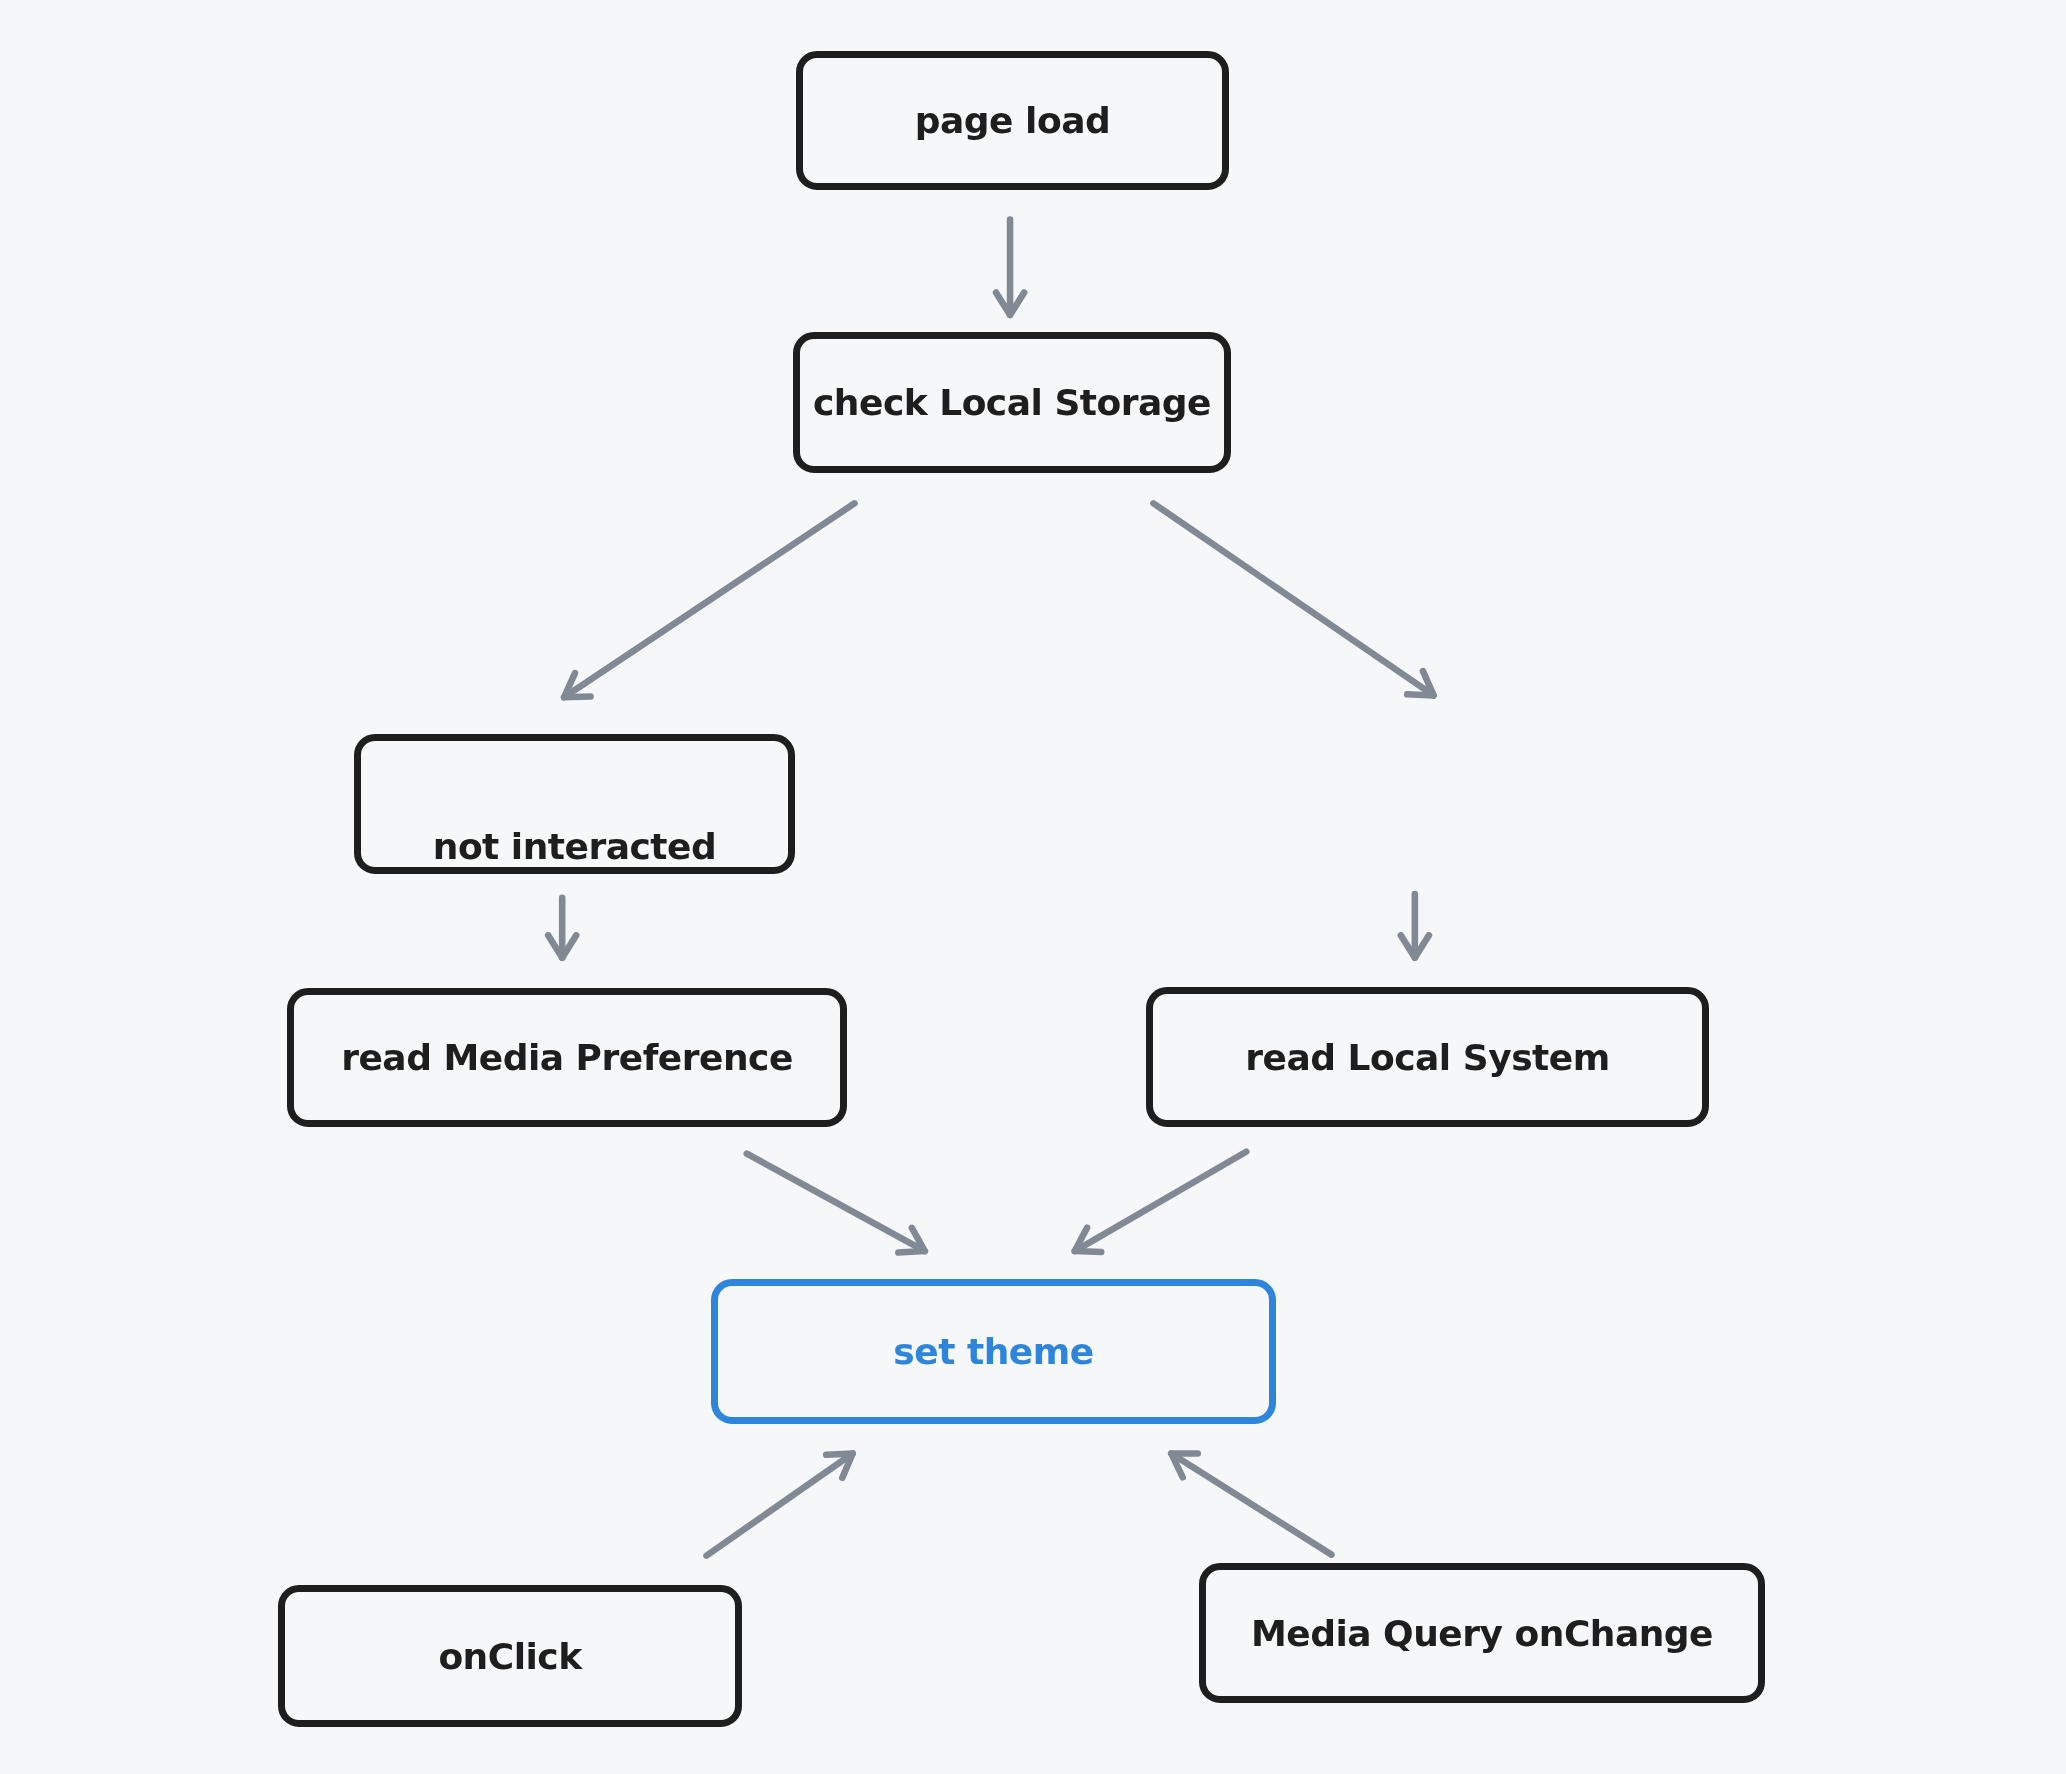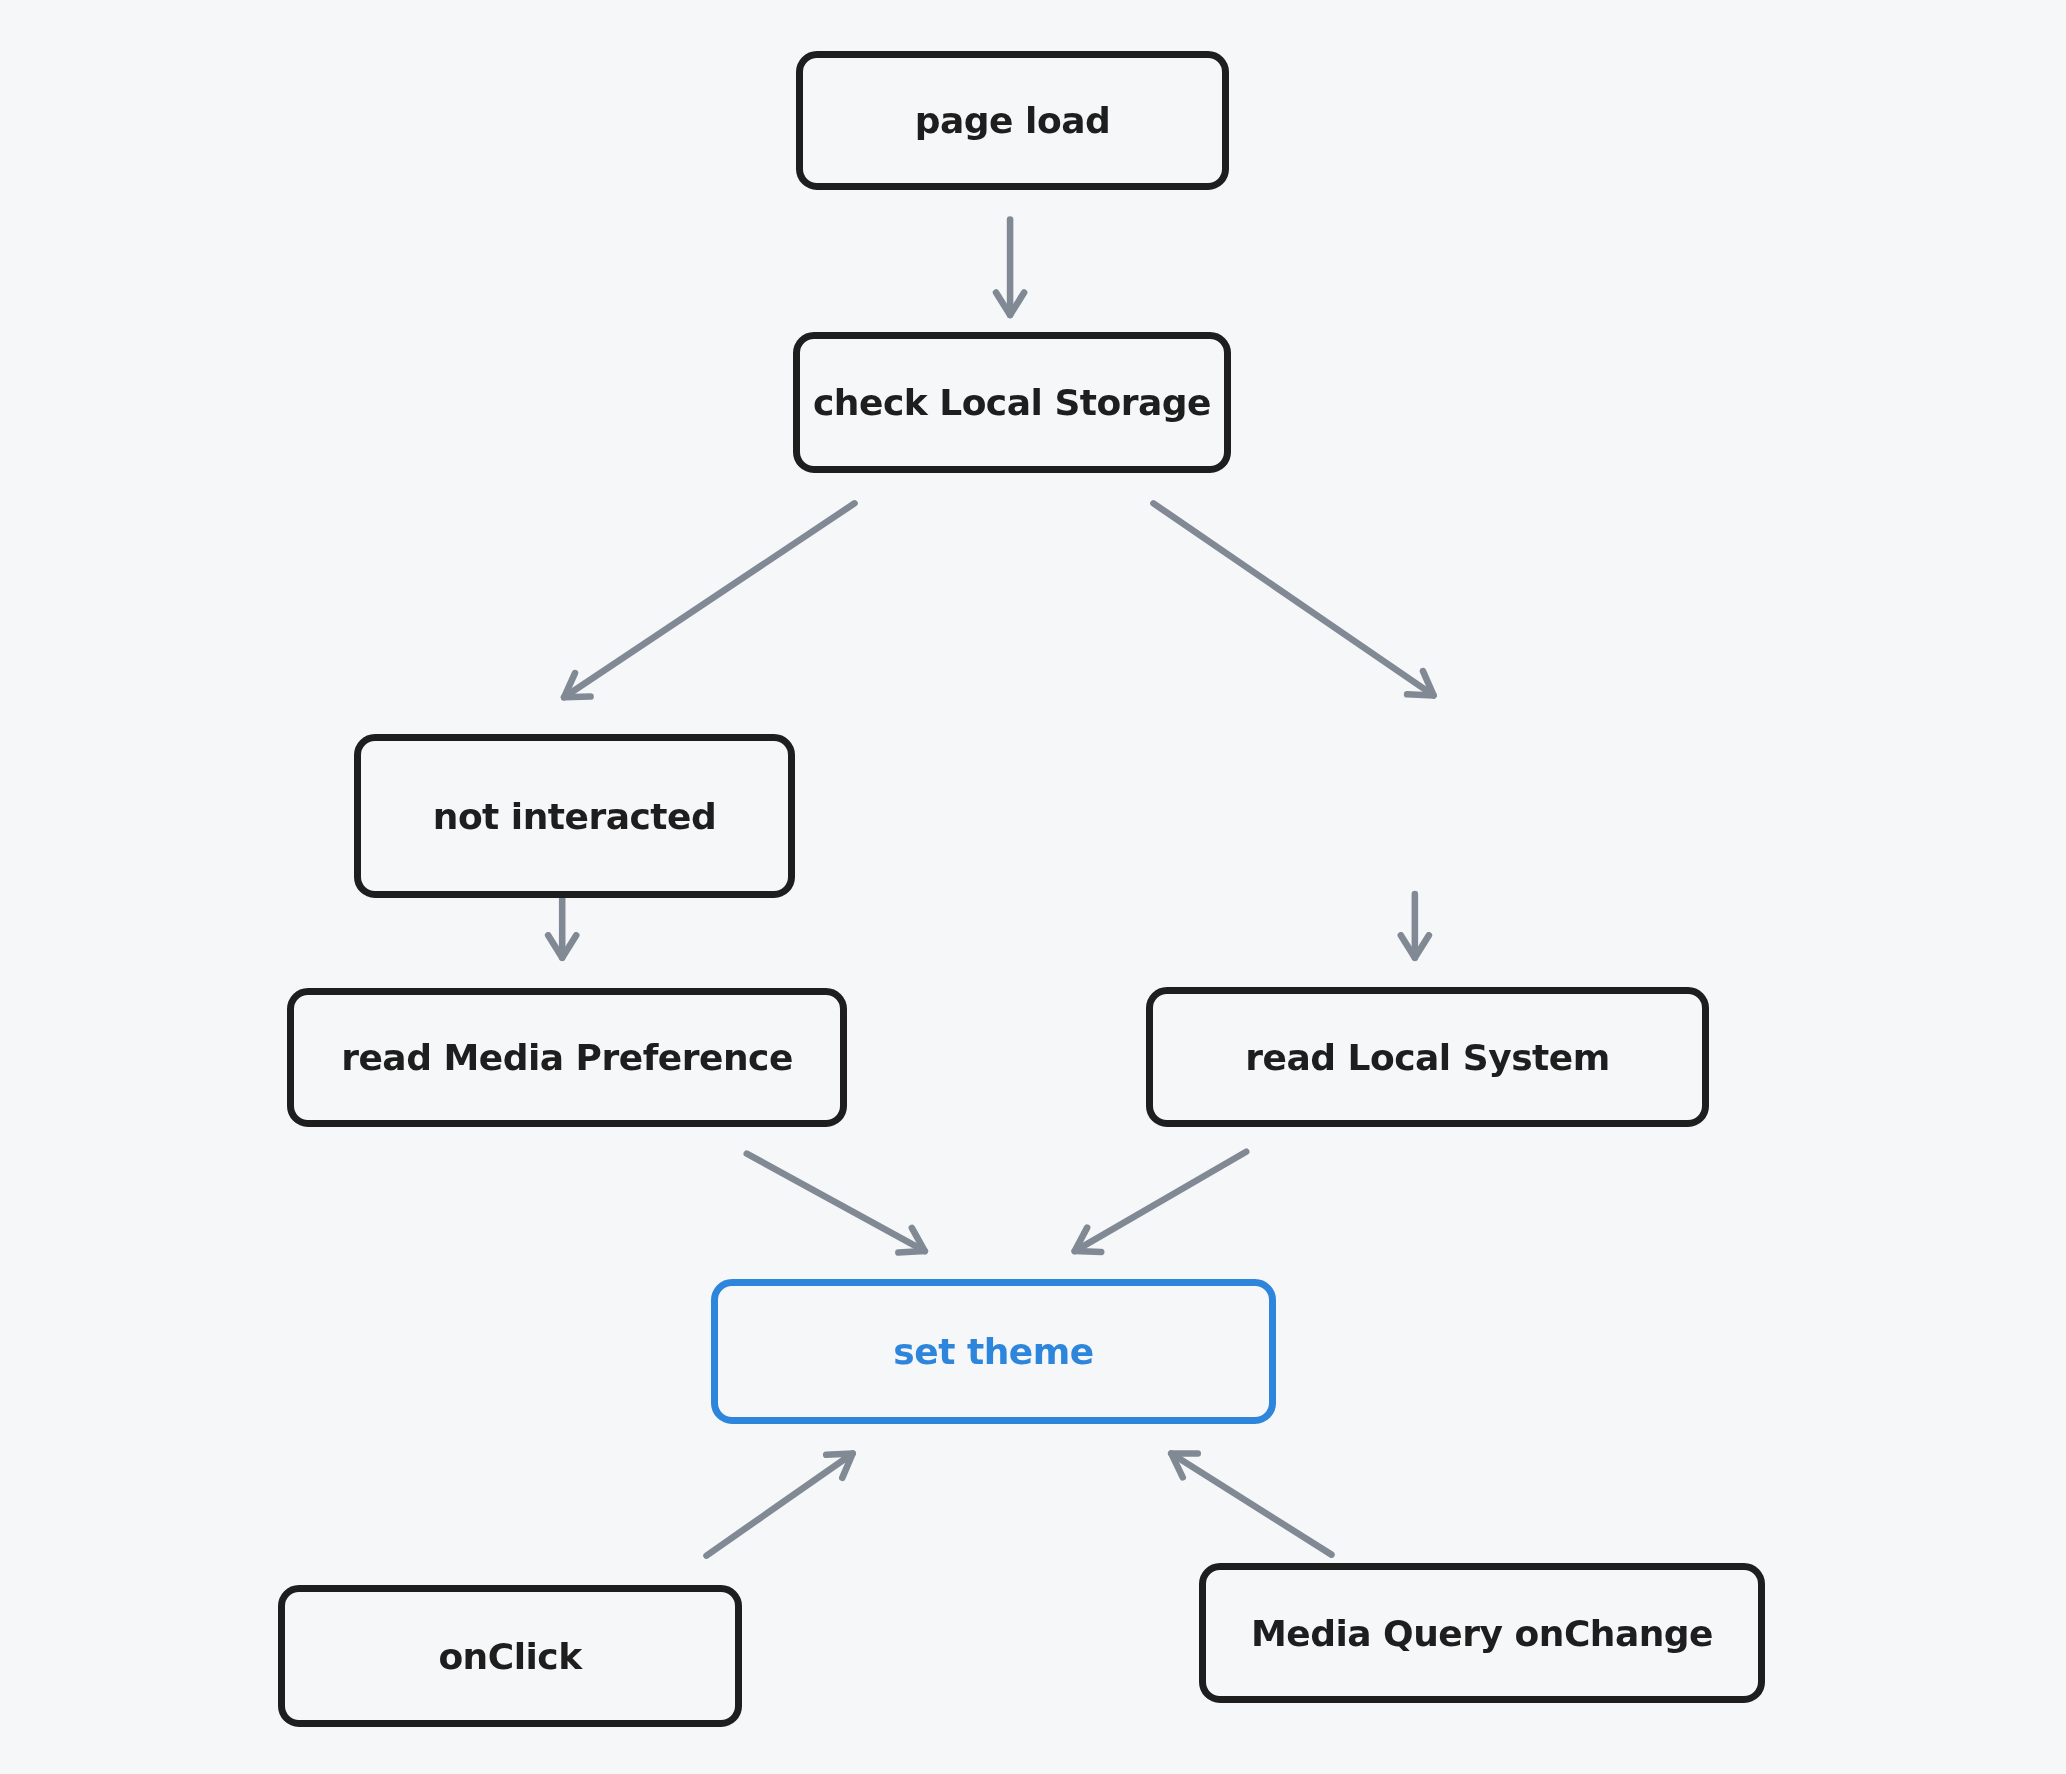--- a/index.html
+++ b/index.html
@@ -46,21 +46,21 @@
   }
   .edges line {
     stroke-width: 7;
     stroke-linecap: round;
     fill: none;
   }
 
   
   #n-page-load              { left: 796px;  top: 51px;   width: 433px; height: 139px; }
   #n-check-local-storage    { left: 793px;  top: 332px;  width: 438px; height: 141px; text-align: right; }
-  #n-not-interacted         { left: 354px;  top: 734px;  width: 441px; height: 164px; }
+  #n-not-interacted         { left: 354px;  top: 734px;  width: 441px; height: 140px; align-items: flex-end; }
   #n-has-interacted         { left: 1183px; top: 729px;  width: 440px; height: 141px; }
   #n-read-system-preference { left: 287px;  top: 988px; width: 560px; height: 139px; }
   #n-read-local-storage     { left: 1146px; top: 987px; width: 563px; height: 140px; }
   #n-set-theme              { left: 711px;  top: 1279px; width: 565px; height: 145px; }
   #n-on-click               { left: 278px;  top: 1585px; width: 464px; height: 142px; }
   #n-media-query-onchange   { left: 1199px; top: 1563px; width: 566px; height: 140px; }
 </style>
 </head>
 <body>
 

